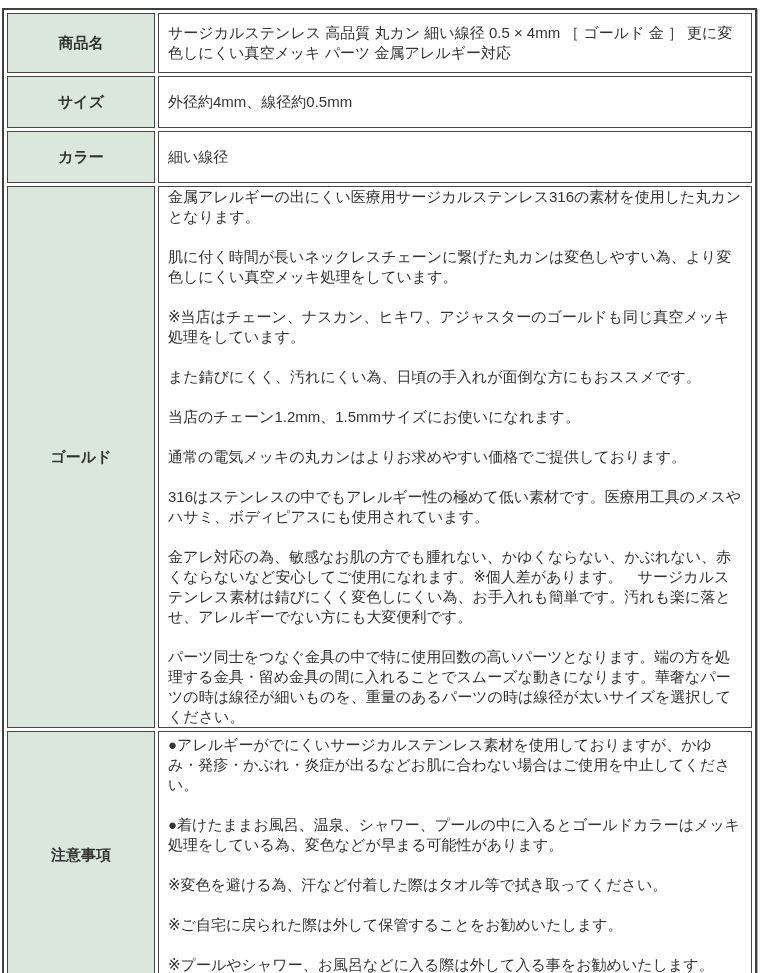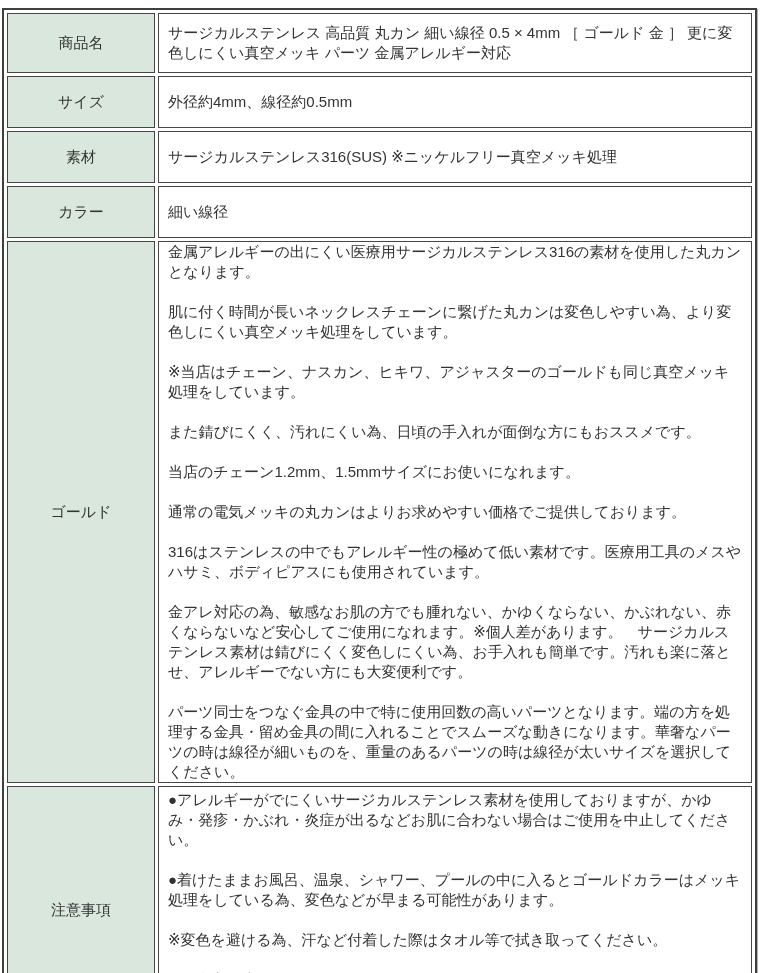--- a/index.html
+++ b/index.html
@@ -33,21 +33,21 @@
   .spec-table td {
     border: 1px solid var(--cell-border);
     font-size: 15px;
     line-height: 20px;
     color: var(--text);
     box-sizing: border-box;
   }
   .spec-table th {
     width: 148px;
     background: var(--header-bg);
-    font-weight: normal;
+    font-weight: bold;
     text-align: center;
     vertical-align: middle;
     padding: 15px;
   }
   .spec-table td {
     background: #ffffff;
     padding: 0 9px;
     vertical-align: middle;
     text-align: left;
     white-space: pre-line;
@@ -66,24 +66,20 @@
 <div class="page">
   <table class="spec-table">
     <tbody>
       <tr class="r-title">
         <th>商品名</th>
         <td>サージカルステンレス 高品質 丸カン 細い線径 0.5 × 4mm ［ ゴールド 金 ］ 更に変色しにくい真空メッキ パーツ 金属アレルギー対応</td>
       </tr>
       <tr class="r-size">
         <th>サイズ</th>
         <td>外径約4mm、線径約0.5mm</td>
-      </tr>
-      <tr class="r-material">
-        <th>素材</th>
-        <td>サージカルステンレス316(SUS) ※ニッケルフリー真空メッキ処理</td>
       </tr>
       <tr class="r-color">
         <th>カラー</th>
         <td>細い線径</td>
       </tr>
       <tr class="r-desc">
         <th>ゴールド</th>
         <td>金属アレルギーの出にくい医療用サージカルステンレス316の素材を使用した丸カンとなります。
 
 肌に付く時間が長いネックレスチェーンに繋げた丸カンは変色しやすい為、より変色しにくい真空メッキ処理をしています。

